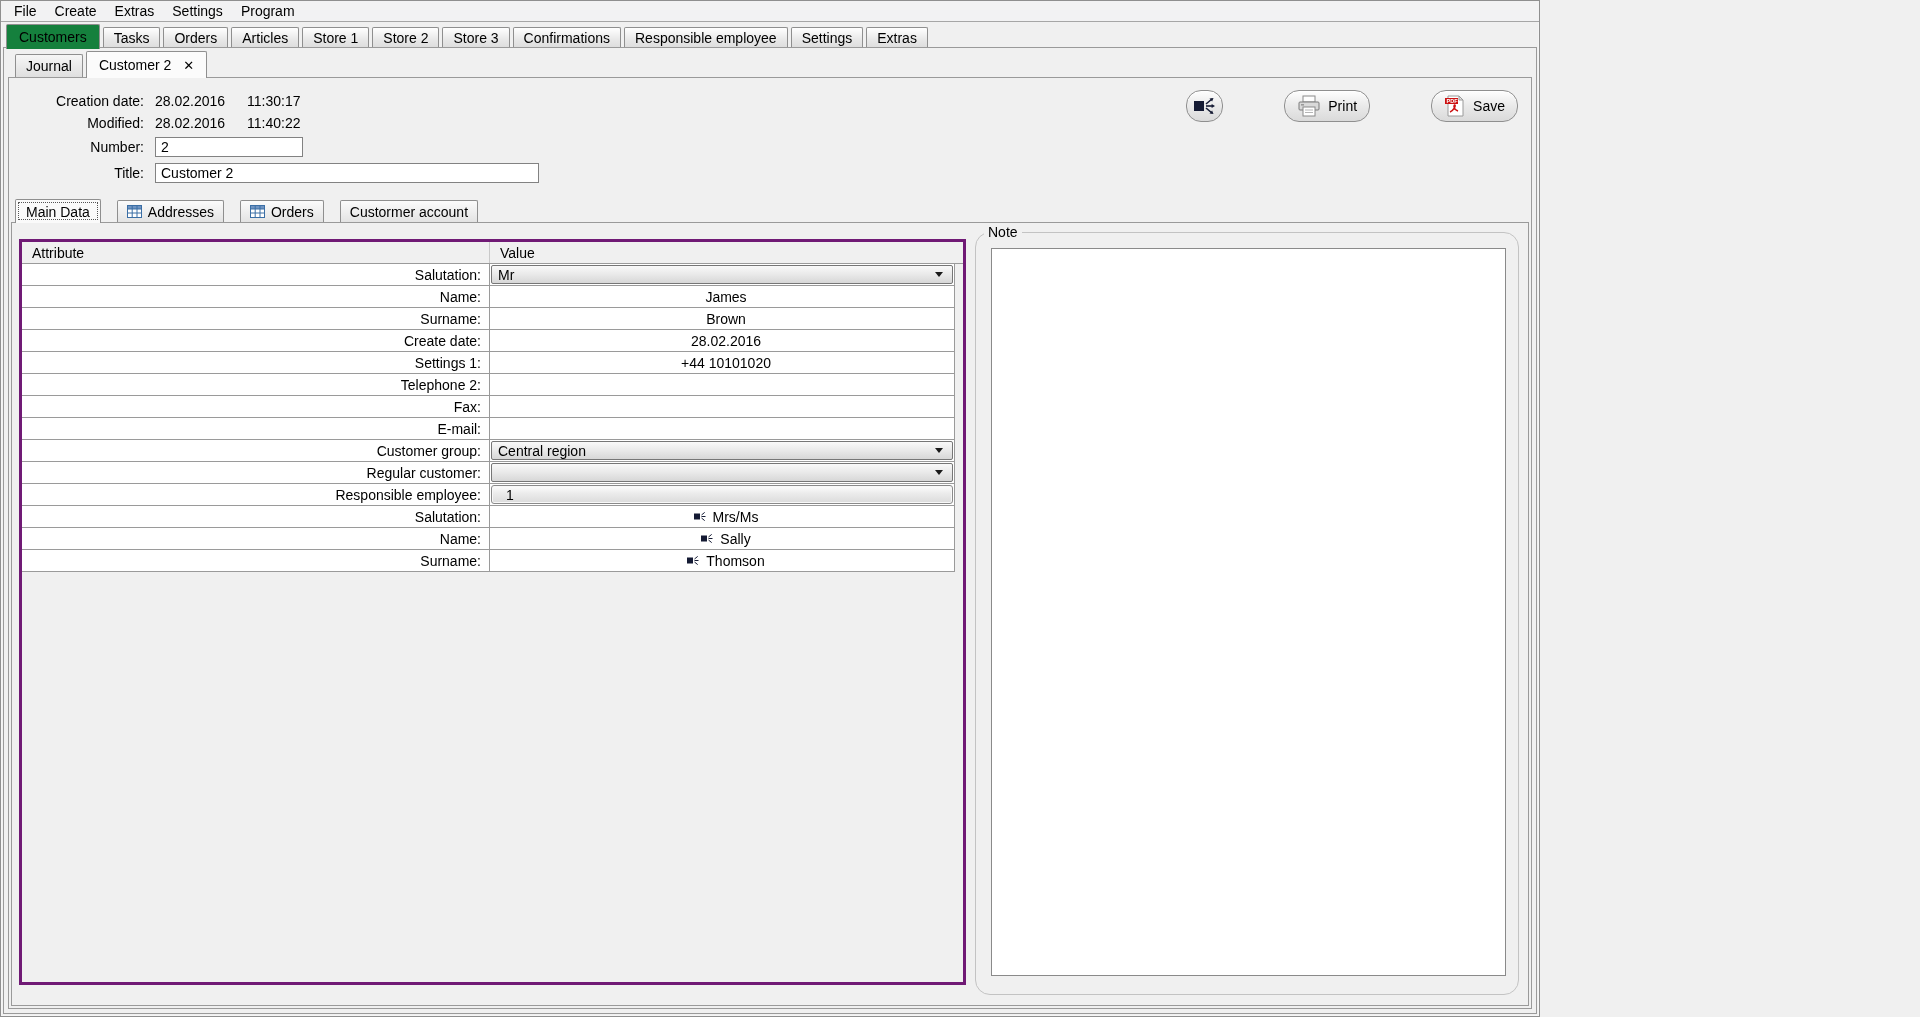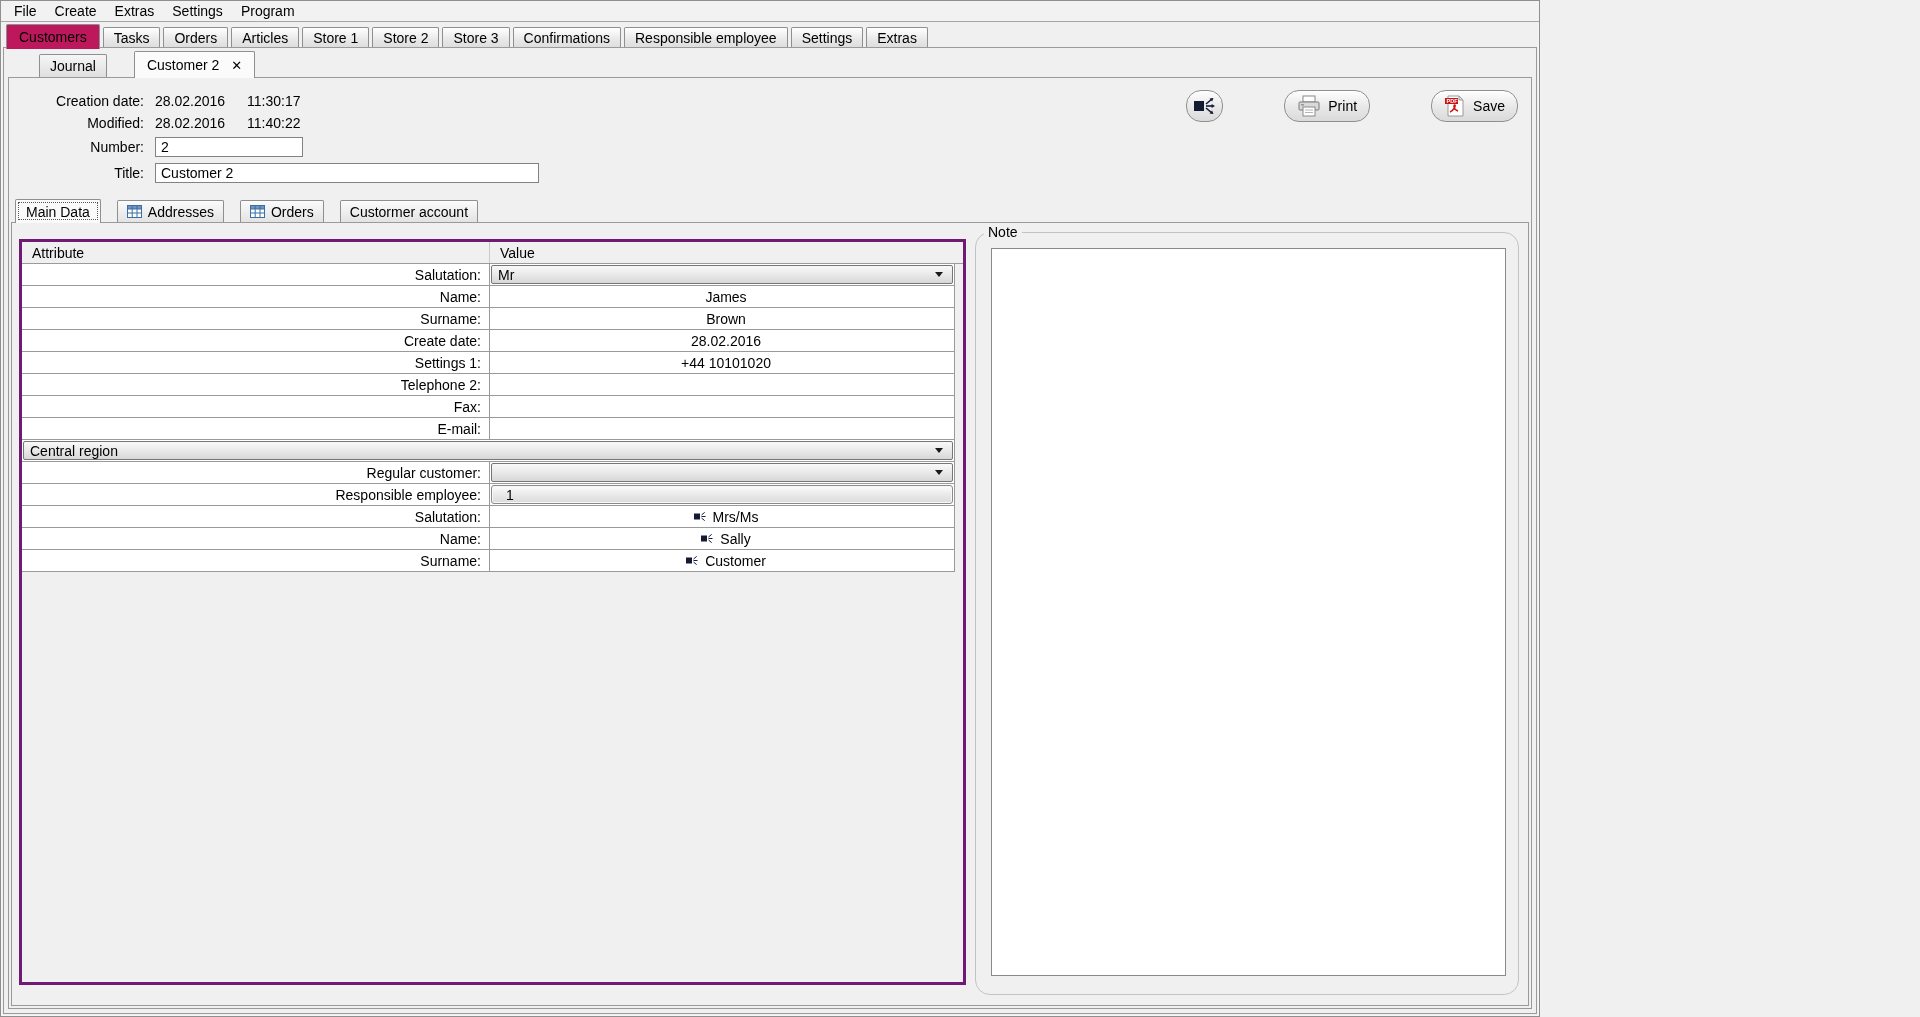--- a/index.html
+++ b/index.html
@@ -19,28 +19,28 @@
 
   
   .tabstrip { display:flex; align-items:flex-end; }
   .tab { border:1px solid #8f8f8f; border-bottom:none; border-radius:2px 2px 0 0;
          background:linear-gradient(#ffffff,#e9e9e9 55%,#dcdcdc);
          display:flex; align-items:center; white-space:nowrap; cursor:default; }
   .tab.active { background:#f6f6f6; position:relative; z-index:3; margin-bottom:-1px; }
 
   .tabstrip1 { position:absolute; top:23px; left:6px; right:6px; height:25px; gap:3px; }
   .tabstrip1 .tab { height:21px; padding:0 10px; }
-  .tabstrip1 .tab.active { height:25px; padding:0 12px; background:#be185d; }
+  .tabstrip1 .tab.active { height:25px; padding:0 12px; background:#15803d; }
 
   
   .page1 { position:absolute; top:47px; left:3px; right:3px; bottom:3px;
            border:1px solid #9a9a9a; background:#f0f0f0;
            display:flex; flex-direction:column; }
   .tabstrip2 { height:29px; padding-left:11px; gap:3px; flex:none; }
-  .tabstrip2 .tab { height:23px; padding:0 10px; background:linear-gradient(#f6f6f6,#dfdfdf);margin-left:24px; }
+  .tabstrip2 .tab { height:23px; padding:0 10px; background:linear-gradient(#f6f6f6,#dfdfdf); }
   .tabstrip2 .tab.active { height:27px; padding:0 12px; background:#fbfbfb; }
   .close-x { margin-left:12px; font-weight:bold; font-size:13px; cursor:default; }
 
   .page2 { flex:1; margin:0 4px 4px 4px; border:1px solid #9a9a9a; background:#f0f0f0;
            display:flex; flex-direction:column; min-height:0; }
 
   
   .headerarea { height:118px; flex:none; position:relative; }
   .meta { position:absolute; top:13px; left:14px; }
   .metarow { display:flex; align-items:center; height:20px; margin-bottom:2px; }
@@ -292,20 +292,21 @@
             <div class="cell attr">Fax:</div>
             <div class="cell val"></div>
           </div>
 
           <div class="trow">
             <div class="cell attr">E-mail:</div>
             <div class="cell val"></div>
           </div>
 
           <div class="trow">
+            <div class="cell attr">Customer group:</div>
             <div class="cell val ctl">
               <div class="combo">
                 <span>Central region</span>
                 <span class="combo-arrow"></span>
               </div>
             </div>
           </div>
 
           <div class="trow">
             <div class="cell attr">Regular customer:</div>
@@ -366,21 +367,21 @@
               <span class="link-icon">
                 <svg width="13" height="11" viewBox="0 0 13 11">
                   <rect x="0" y="2.5" width="6" height="6" fill="#141a33"></rect>
                   <g stroke="#141a33" stroke-width="1" fill="none">
                     <path d="M7.5 5.5 h4"></path>
                       <path d="M7.5 4 l3.2-2.6"></path>
                       <path d="M7.5 7 l3.2 2.6"></path>
                   </g>
                 </svg>
               </span>
-              <span>Customer</span>
+              <span>Thomson</span>
             </div>
           </div>
         </div>
 
         <div class="notebox">
           <span class="notelegend">Note</span>
           <textarea class="note-textarea" style=""></textarea>
         </div>
 
       </div>

